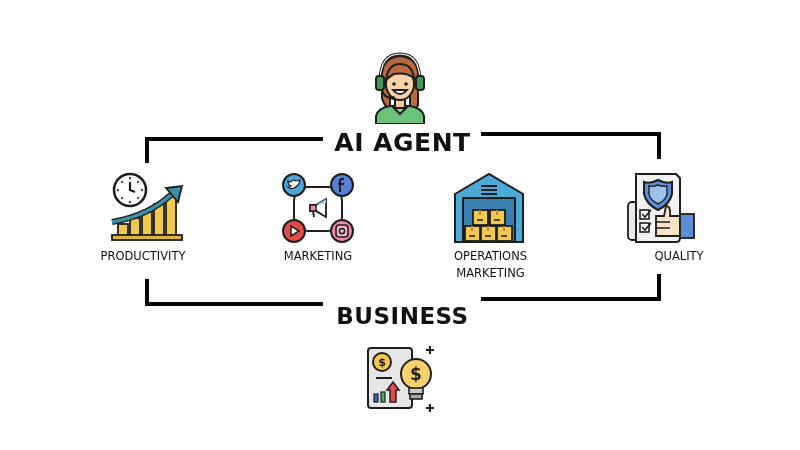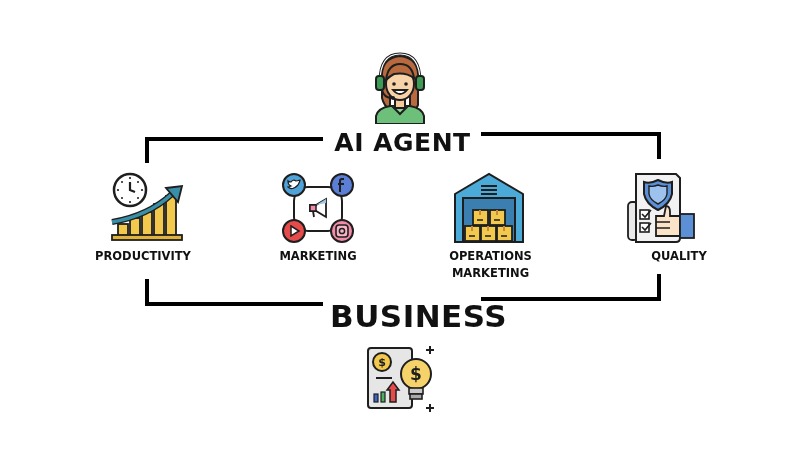--- a/index.html
+++ b/index.html
@@ -24,21 +24,21 @@
     .title {
       position: absolute;
       font-weight: bold;
       color: #111111;
       text-align: center;
       letter-spacing: 0.5px;
       font-family: "DejaVu Sans", "Liberation Sans", sans-serif;
     }
     .label {
       position: absolute;
-      font-weight: bold;
+      font-weight: normal;
       color: #111111;
       text-align: center;
       font-size: 11.5px;
       line-height: 17px;
       font-family: "DejaVu Sans", "Liberation Sans", sans-serif;
     }
     .icon {
       position: absolute;
     }
   </style>
@@ -51,21 +51,21 @@
   <div class="line" style="left:145px; top:137px; width:4px; height:26px;"></div>
   <div class="line" style="left:481px; top:132px; width:180px; height:4px;"></div>
   <div class="line" style="left:657px; top:132px; width:4px; height:27px;"></div>
 
   <div class="line" style="left:145px; top:279px; width:4px; height:27px;"></div>
   <div class="line" style="left:145px; top:302px; width:178px; height:4px;"></div>
   <div class="line" style="left:657px; top:274px; width:4px; height:27px;"></div>
   <div class="line" style="left:481px; top:297px; width:180px; height:4px;"></div>
 
   <div class="title" style="left:330px; top:128px; width:145px; font-size:25px; line-height:30px;">AI AGENT</div>
-  <div class="title" style="left:330px; top:300px; width:145px; font-size:31px; line-height:32px;">BUSINESS</div>
+  <div class="title" style="left:330px; top:300px; width:145px; font-size:23px; line-height:32px;">BUSINESS</div>
 
   <svg class="icon" style="left:370px; top:50px;" width="60" height="74" viewBox="0 0 60 74">
 
     <path d="M12 30 Q10 8 30 6 Q50 8 48 30 L48 55 Q44 64 40 66 L40 40 L20 40 L20 60 Q14 56 12 48 Z" fill="#B86A3E" stroke="#1E1E1E" stroke-width="2"></path>
 
     <path d="M6 74 L6 66 Q8 58 20 56 L40 56 Q52 58 54 66 L54 74 Z" fill="#6DC07A" stroke="#1E1E1E" stroke-width="2"></path>
     <path d="M22 56 L30 64 L38 56" fill="#8ED39A" stroke="#1E1E1E" stroke-width="2"></path>
 
     <rect x="25" y="48" width="10" height="10" fill="#F6C99A" stroke="#1E1E1E" stroke-width="2"></rect>
 

